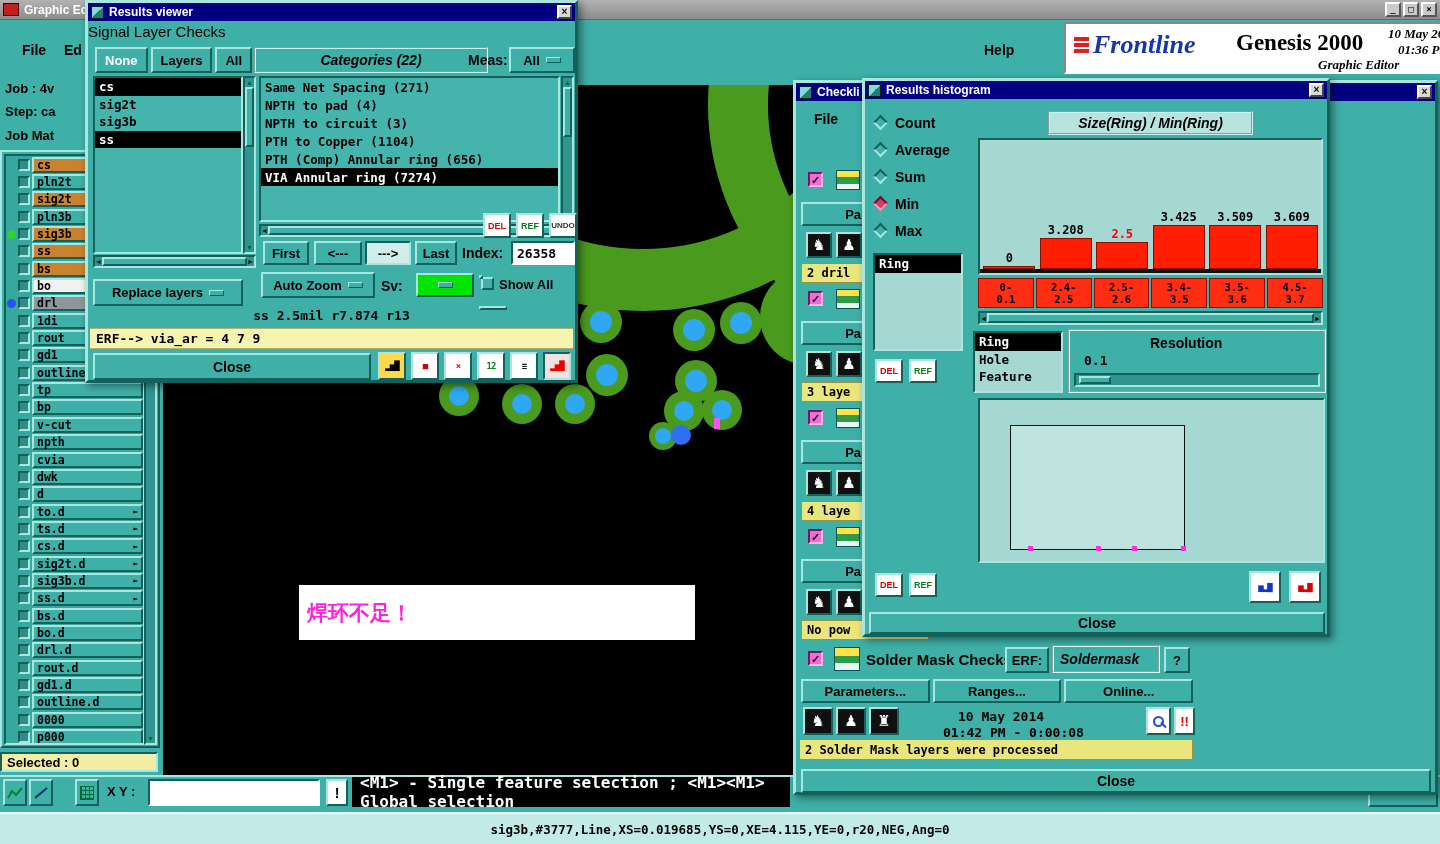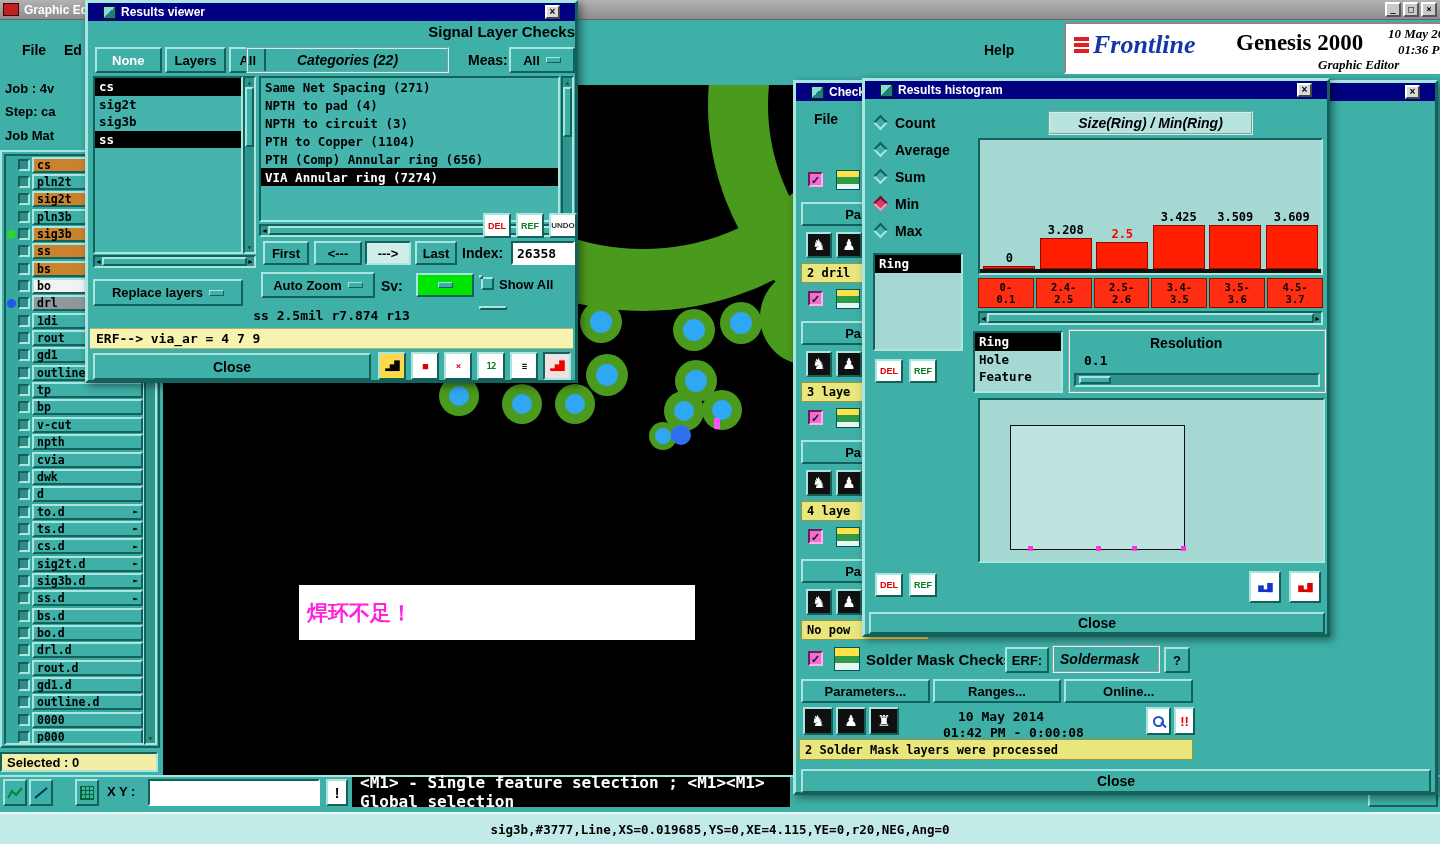--- a/index.html
+++ b/index.html
@@ -48,21 +48,21 @@
 .hscroll{background:#2f958e;border:2px solid;border-color:var(--tdark) var(--tlight) var(--tlight) var(--tdark);
  display:flex;align-items:center;font-size:7px}
 .sthumb{background:var(--teal);border:2px solid;border-color:var(--tlight) var(--tdark) var(--tdark) var(--tlight)}
 .sarr{line-height:9px}
 .selbox{background:var(--yellow);border:2px solid;border-color:var(--tdark) var(--tlight) var(--tlight) var(--tdark);
  font-weight:bold;font-size:13px;display:flex;align-items:center;padding:0 5px}
 .hintbar{background:#000;color:#fff;display:flex;align-items:center;padding:0 8px}
 .infobar{background:#c2ebe8;border-top:2px solid #ecfbf9;display:flex;align-items:center;justify-content:center}
 
 .dlg{background:var(--teal);border:3px solid;border-color:var(--tlight) var(--tdark) var(--tdark) var(--tlight);box-shadow:3px 3px 8px rgba(0,0,0,.45)}
-.tbar{height:18px;background:var(--navy);display:flex;align-items:center;gap:5px;padding:0 15px}
+.tbar{height:18px;background:var(--navy);display:flex;align-items:center;gap:5px;padding:0 3px}
 .tbar .ttl{color:#fff;font-weight:bold;font-size:12px;white-space:nowrap}
 .dicon{width:13px;height:13px;background:linear-gradient(135deg,#86dcd4 50%,#227d76 50%);border:1px solid #022;flex:0 0 13px}
 .dclose{margin-left:auto;width:15px;height:14px;background:#d9d9d9;border:2px solid;border-color:#fff #444 #444 #fff;
  font:bold 10px "Liberation Sans",sans-serif;line-height:9px;text-align:center}
 .listbox{background:#45b4ac;border:2px solid;border-color:var(--tdark) var(--tlight) var(--tlight) var(--tdark);overflow:hidden}
 .li{height:17.5px;display:flex;align-items:center;padding:0 4px;font:bold 12.5px "DejaVu Sans Mono",monospace;white-space:nowrap}
 .li.selected{background:#000;color:#fff}
 .framed{border:2px groove #cdf2ee;display:flex;align-items:center;justify-content:center}
 .lite{color:#fff}
 .inputbox{background:#fff;border:2px solid;border-color:var(--tdark) #fff #fff var(--tdark);display:flex;align-items:center;padding:0 4px}
@@ -751,31 +751,31 @@
     </div>
   <div class="btn abs" style="left:4px;top:531px;width:456px;height:22px;font-size:14px">Close</div>
 </div>
 
 <div class="abs dlg" style="left:85px;top:0;width:493px;height:383px;z-index:30">
   <div class="tbar">
     <span class="dicon"></span>
     <span class="ttl">Results viewer</span>
     <span class="dclose">×</span>
   </div>
-  <div class="abs" style="left:0;right:0;top:20px;text-align:right;font-weight:bold;font-size:15px">Signal Layer Checks</div>
+  <div class="abs" style="left:0;right:0;top:20px;text-align:left;font-weight:normal;font-size:15px">Signal Layer Checks</div>
 
   <div class="abs" style="left:7px;top:44px;display:flex;gap:3px">
 
-      <div class="btn lite" style="height:26px;padding:0 15px">None</div>
+      <div class="btn lite" style="height:26px;padding:0 8px">None</div>
 
       <div class="btn" style="height:26px;padding:0 8px">Layers</div>
 
       <div class="btn" style="height:26px;padding:0 8px">All</div>
     </div>
-  <div class="abs framed" style="left:158px;top:44px;width:203px;height:26px">
+  <div class="abs framed" style="left:166px;top:44px;width:234px;height:26px">
     <span style="font-weight:bold;font-style:italic;font-size:14px">Categories (22)</span>
   </div>
   <span class="abs joblbl" style="left:380px;top:49px;font-size:14px">Meas:</span>
   <div class="btn abs" style="left:421px;top:44px;width:66px;height:26px">
     <span>All</span>
     <span class="obar"></span>
   </div>
 
   <div class="abs listbox" style="left:5px;top:73px;width:150px;height:178px">
 

